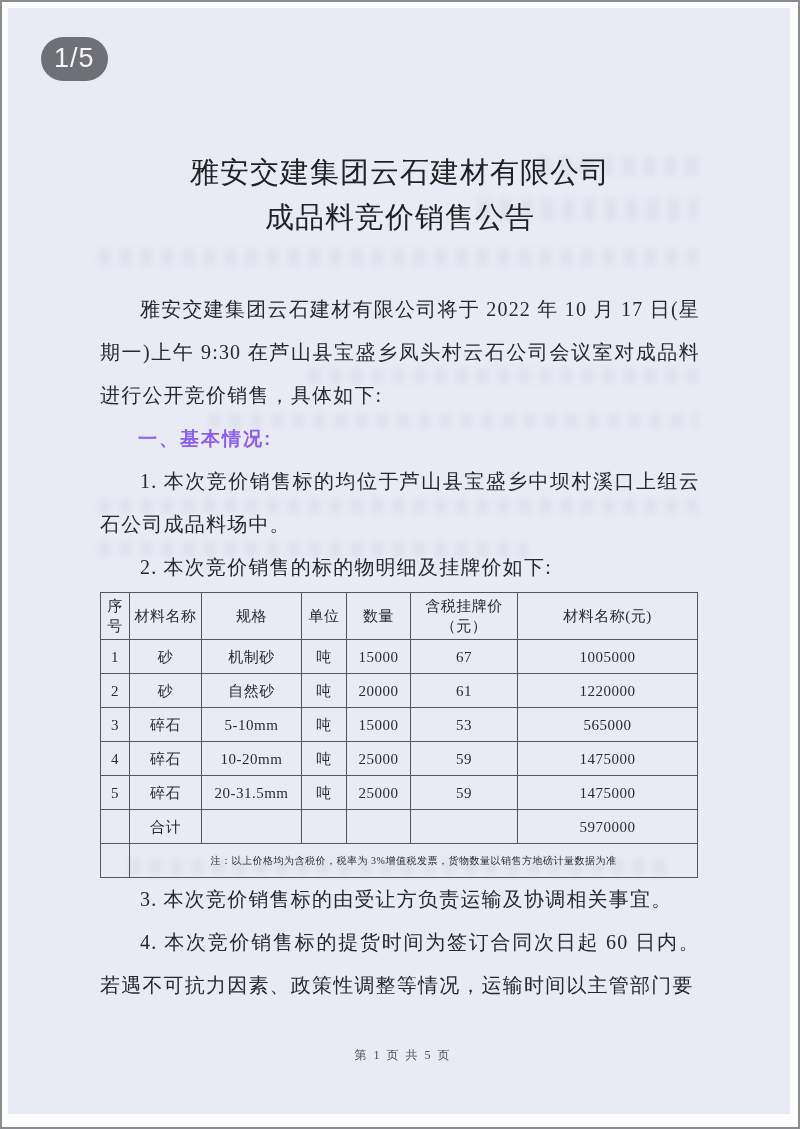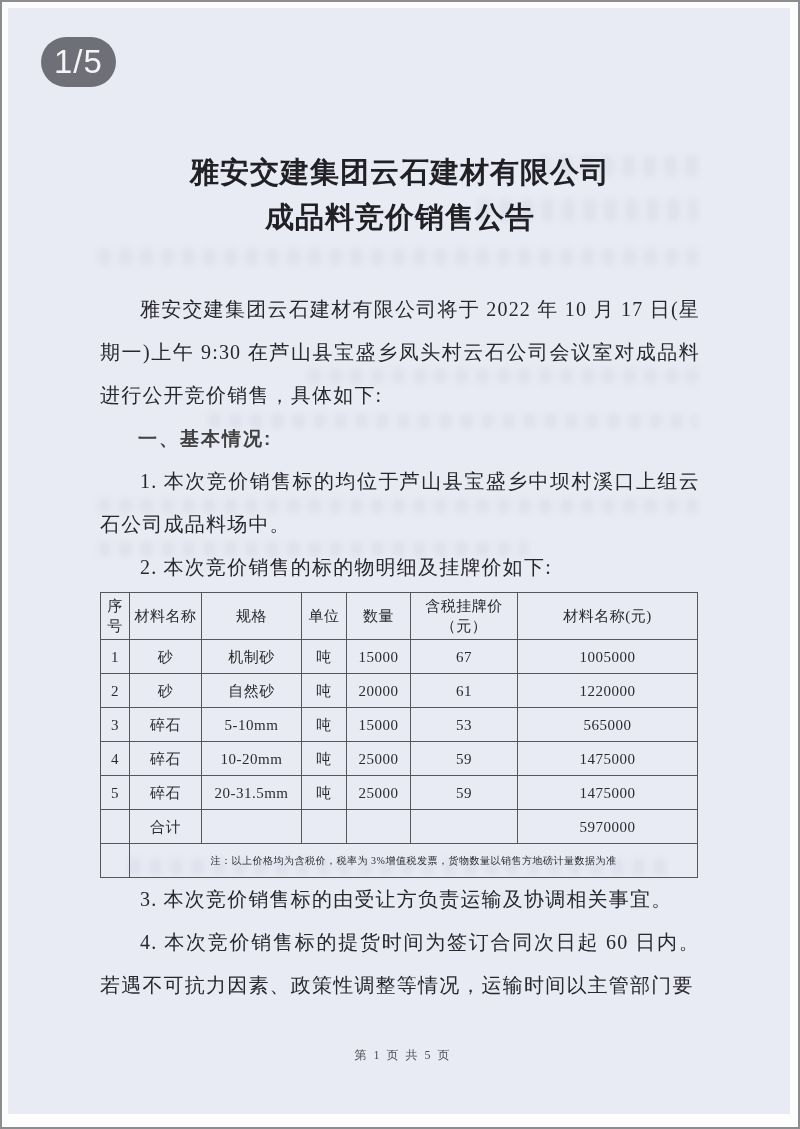--- a/index.html
+++ b/index.html
@@ -13,49 +13,49 @@
     background:#e9ebf4;overflow:hidden;
     font-family:"Liberation Serif","DejaVu Serif",serif;
     color:#28282c;
   }
   
   .page-badge{
     position:absolute;left:33px;top:29px;z-index:5;
     background:#6f7077;color:#f5f5f7;
     border-radius:26px;padding:7px 13px;
     font-family:"Liberation Sans","DejaVu Sans",sans-serif;
-    font-size:33px;line-height:1.1;letter-spacing:1px;
+    font-size:27px;line-height:1.1;letter-spacing:1px;
   }
   
   .ghost{
     position:absolute;display:block;border-radius:3px;
     background:repeating-linear-gradient(90deg,
       rgba(103,110,143,0.14) 0 13px, rgba(103,110,143,0) 13px 21px);
     filter:blur(3px);opacity:.5;pointer-events:none;
   }
   .g1{left:530px;top:147px;width:160px;height:22px;}
   .g2{left:470px;top:190px;width:220px;height:24px;}
   .g3{left:90px; top:240px;width:600px;height:18px;}
   .g4{left:300px;top:360px;width:390px;height:16px;}
   .g5{left:200px;top:405px;width:490px;height:16px;}
   .g6{left:90px; top:490px;width:600px;height:16px;}
   .g7{left:90px; top:533px;width:430px;height:16px;}
   .g8{left:120px;top:850px;width:540px;height:18px;}
 
   .doc{position:absolute;left:92px;top:0;width:600px;}
   .doc-title{
-    margin-top:142px;text-align:center;font-weight:bold;
+    margin-top:142px;text-align:center;font-weight:normal;
     font-size:29px;line-height:45px;letter-spacing:1px;color:#212125;
   }
   .body-text{
     margin-top:48px;font-size:20px;line-height:43px;
     text-align:justify;letter-spacing:1.2px;
   }
   .body-text p{margin:0;text-indent:2em;}
-  .heading{font-weight:bold;font-family:"Liberation Sans","DejaVu Sans",sans-serif;font-size:19px;letter-spacing:2px;color:#404040;}
+  .heading{font-weight:bold;font-family:"Liberation Sans","DejaVu Sans",sans-serif;font-size:19px;letter-spacing:2px;color:#8b5cf6;}
 
   table.lots{
     width:597px;margin:3px 0 0 0;border-collapse:collapse;table-layout:fixed;
     font-size:15px;color:#2b2b2f;
   }
   table.lots th,table.lots td{
     border:1px solid #55565a;text-align:center;vertical-align:middle;
     padding:1px 2px;font-weight:normal;letter-spacing:.5px;
     overflow:hidden;
   }

